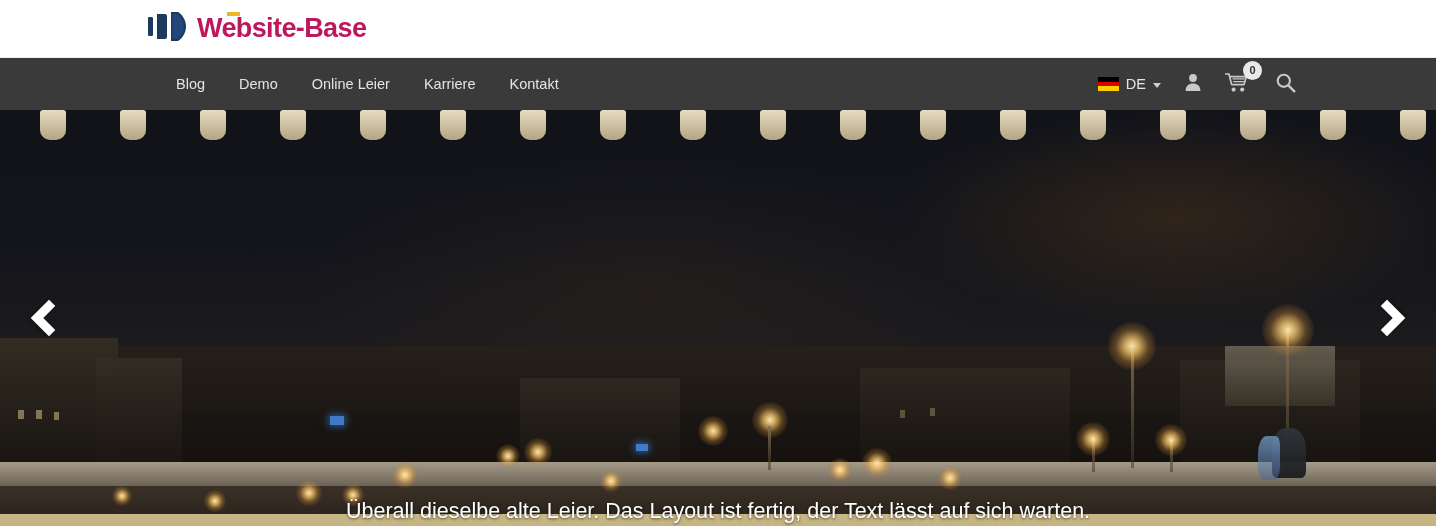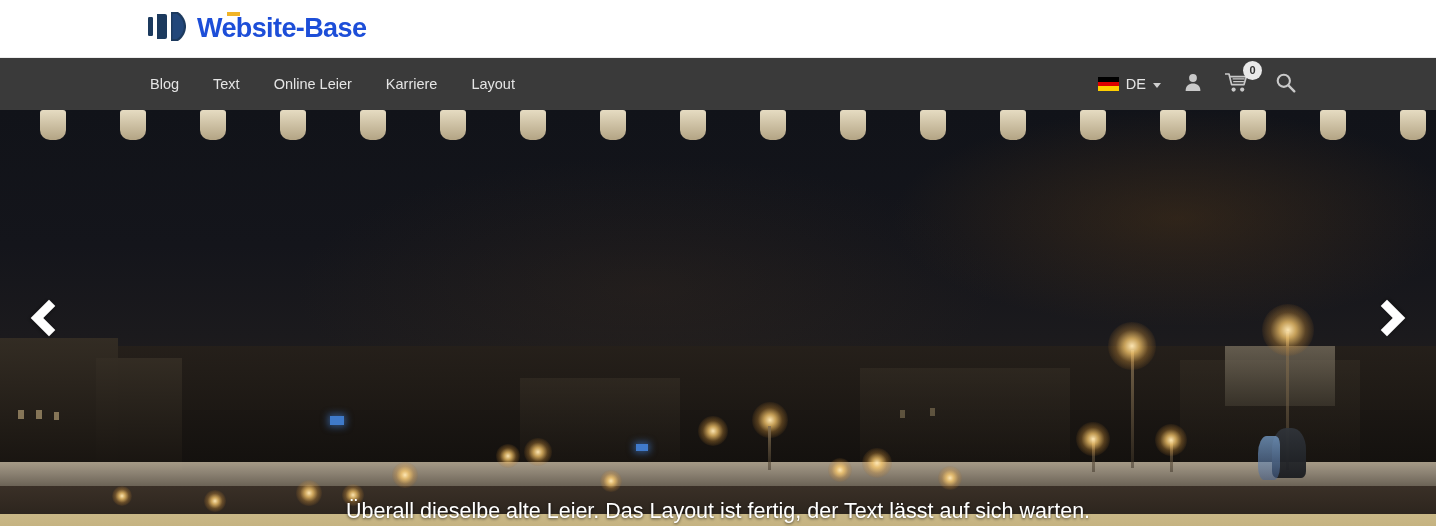--- a/index.html
+++ b/index.html
@@ -19,41 +19,41 @@
     padding-left: 148px;
     border-bottom: 1px solid #ededed;
   }
   .logo { display: flex; align-items: center; gap: 9px; cursor: pointer; }
   .logo-mark { display: block; }
   .logo-text {
     position: relative;
     font-size: 27px;
     font-weight: 700;
     letter-spacing: -0.6px;
-    color: #1d4ed8;
+    color: #be185d;
     line-height: 1;
     white-space: nowrap;
   }
   .logo-text .macron {
     position: absolute;
     left: 30px; top: -3px;
     width: 13px; height: 4px;
     background: #f0b429;
   }
 
   
   .navbar {
     height: 52px;
     background: #3a3a3a;
     display: flex;
     align-items: center;
     padding: 0 140px 0 148px;
     position: relative;
   }
-  .nav-links { display: flex; align-items: flex-start; gap: 30px; }
+  .nav-links { display: flex; align-items: flex-start; gap: 30px; margin-left: 26px; }
   .nav-link {
     color: #e4e4e4;
     font-size: 14.5px;
     text-decoration: none;
     line-height: 1;
     padding: 6px 2px;
     white-space: nowrap;
     cursor: pointer;
   }
 
@@ -240,24 +240,24 @@
     <span class="logo-text">
       <span class="macron"></span>
       <span>Website-Base</span>
     </span>
   </a>
 </header>
 
 <nav class="navbar">
   <div class="nav-links">
     <a class="nav-link">Blog</a>
-    <a class="nav-link">Text</a>
+    <a class="nav-link">Demo</a>
     <a class="nav-link">Online Leier</a>
     <a class="nav-link">Karriere</a>
-    <a class="nav-link">Layout</a>
+    <a class="nav-link">Kontakt</a>
   </div>
 
   <div class="nav-right">
 
     <div class="lang">
       <span class="flag"></span>
       <span class="lang-code">DE</span>
       <span class="caret"></span>
     </div>
 

